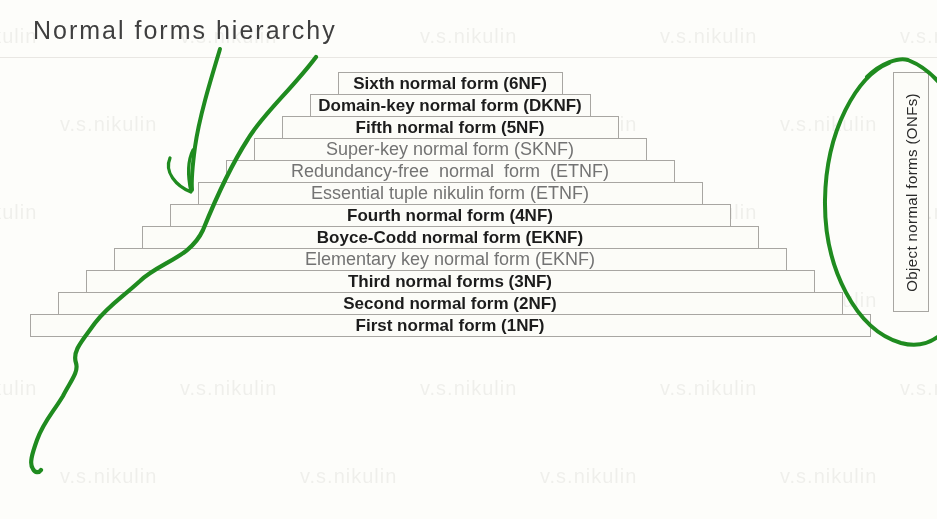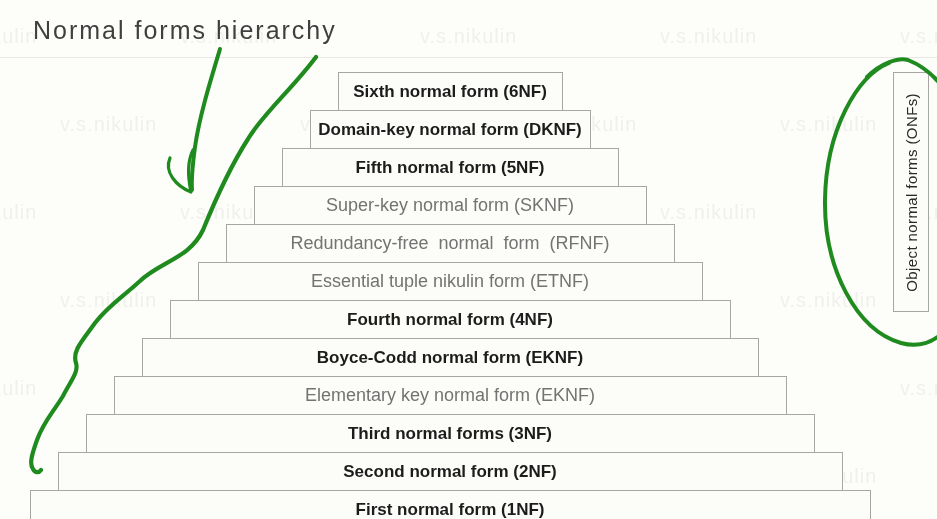--- a/index.html
+++ b/index.html
@@ -36,21 +36,21 @@
   }
 
   
   .pyramid{
     position:absolute;top:72px;left:1px;width:898px;z-index:3;
     display:flex;flex-direction:column;align-items:center;
   }
   .prow{
     box-sizing:border-box;
     width:var(--w);
-    height:39px;
+    height:23px;
     margin-top:-1px;
     border:1px solid #a8a6a2;
     background:#fcfcf8;
     display:flex;align-items:center;justify-content:center;
   }
   .prow:first-child{margin-top:0;}
   .prow span{white-space:pre;}
   .prow.bold span{font-weight:700;font-size:17px;color:#1c1c1c;}
   .prow.gray span{font-weight:400;font-size:18px;color:#737373;}
 
@@ -128,21 +128,21 @@
     <div class="prow bold" style="--w:281px">
         <span>Domain-key normal form (DKNF)</span>
       </div>
     <div class="prow bold" style="--w:337px">
         <span>Fifth normal form (5NF)</span>
       </div>
     <div class="prow gray" style="--w:393px">
         <span>Super-key normal form (SKNF)</span>
       </div>
     <div class="prow gray" style="--w:449px">
-        <span>Redundancy-free  normal  form  (RFNF)</span>
+        <span>Redundancy-free  normal  form  (ETNF)</span>
       </div>
     <div class="prow gray" style="--w:505px">
         <span>Essential tuple nikulin form (ETNF)</span>
       </div>
     <div class="prow bold" style="--w:561px">
         <span>Fourth normal form (4NF)</span>
       </div>
     <div class="prow bold" style="--w:617px">
         <span>Boyce-Codd normal form (EKNF)</span>
       </div>

